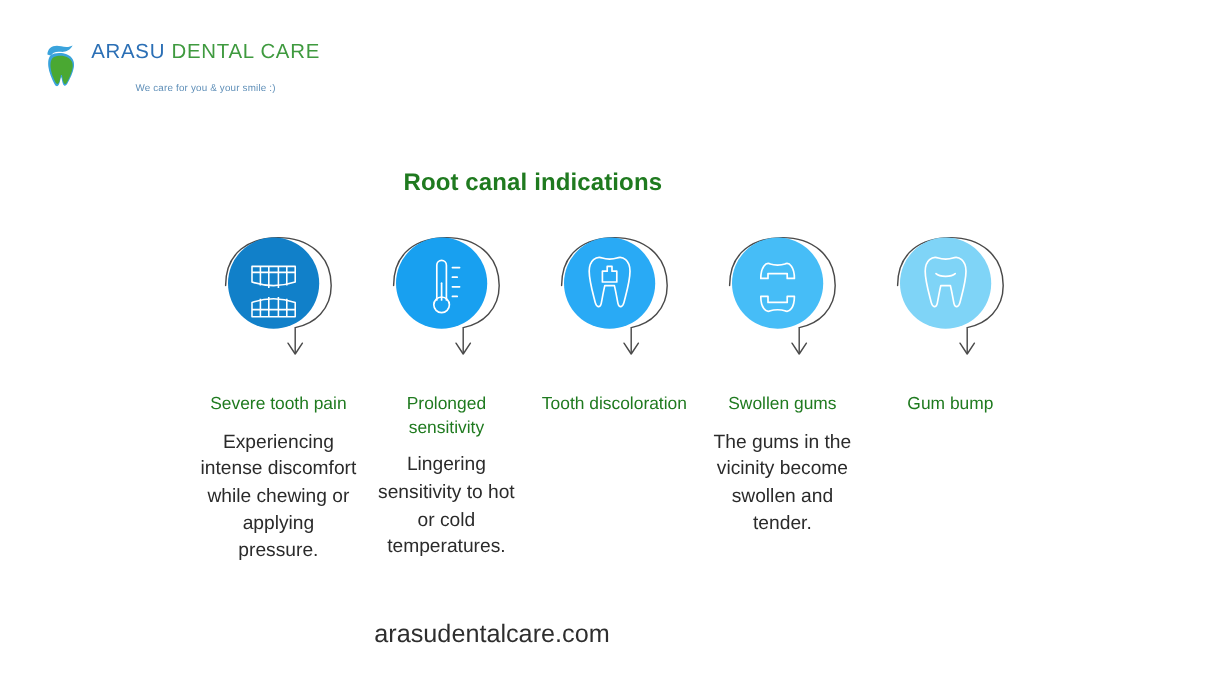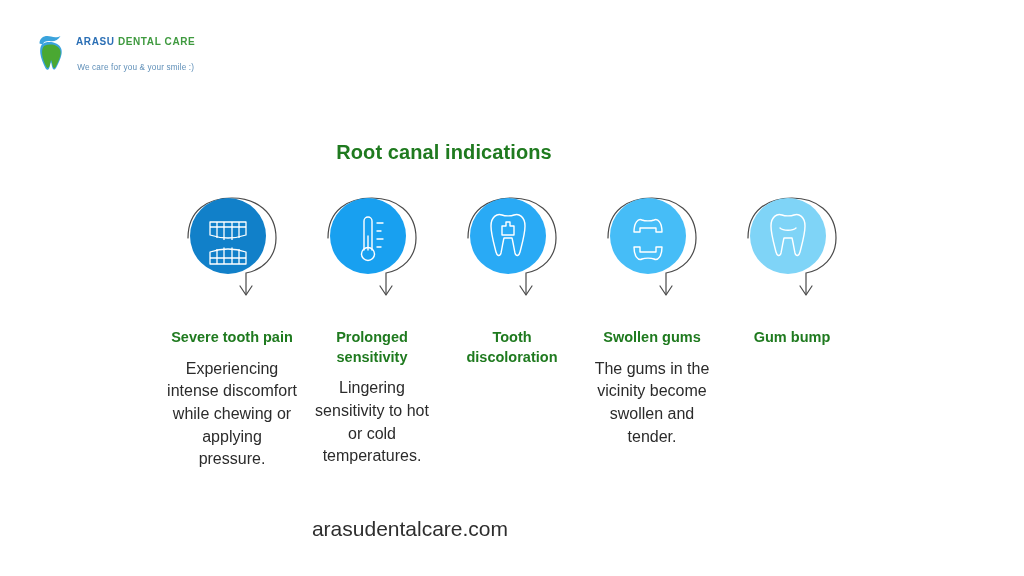--- a/index.html
+++ b/index.html
@@ -9,21 +9,21 @@
     font-family:"Liberation Sans", sans-serif;
     overflow:hidden;
   }
   .page { position:relative; width:1024px; height:576px; background:#fff; }
 
   
   .logo { position:absolute; left:34px; top:34px; display:flex; align-items:center; gap:8px; }
   .logo-mark { width:34px; height:40px; flex:0 0 auto; }
   .logo-text { display:flex; flex-direction:column; justify-content:center; }
   .logo-title {
-    font-size:10px; font-weight:bold; letter-spacing:0.6px;
+    font-size:17px; font-weight:normal; letter-spacing:0.6px;
     color:#2b6fb5; line-height:1.1; white-space:nowrap;
   }
   .logo-tagline {
     font-size:8.2px; color:#5f8fb8; letter-spacing:0.15px;
     margin-top:16px; white-space:nowrap; text-align:center;
   }
 
   
   .main-title {
     position:absolute; top:141px; left:0; width:888px;
@@ -36,21 +36,21 @@
     position:absolute; top:190px; left:162px; width:700px;
     display:flex; justify-content:space-between;
   }
   .col { width:140px; display:flex; flex-direction:column; align-items:center; }
 
   .badge { position:relative; width:120px; height:115px; }
   .badge svg { position:absolute; left:0; top:0; }
   .badge .ring { overflow:visible; }
 
   .col-title {
-    margin-top:23px; font-size:14.5px; font-weight:bold; color:#1f7a1f;
+    margin-top:23px; font-size:14.5px; font-weight:normal; color:#1f7a1f;
     text-align:center; line-height:1.35; max-width:128px;
   }
   .col-desc {
     margin-top:10px; font-size:16px; color:#2b2b2b;
     text-align:center; line-height:1.42; max-width:130px;
   }
 
   
   .footer {
     position:absolute; top:517px; left:0; width:820px;

